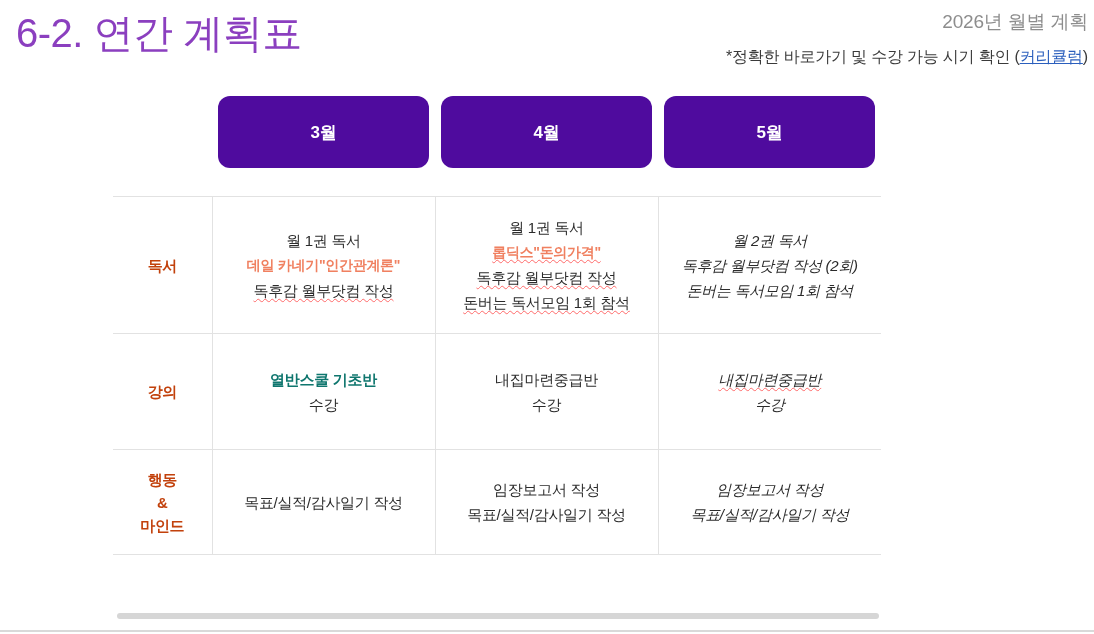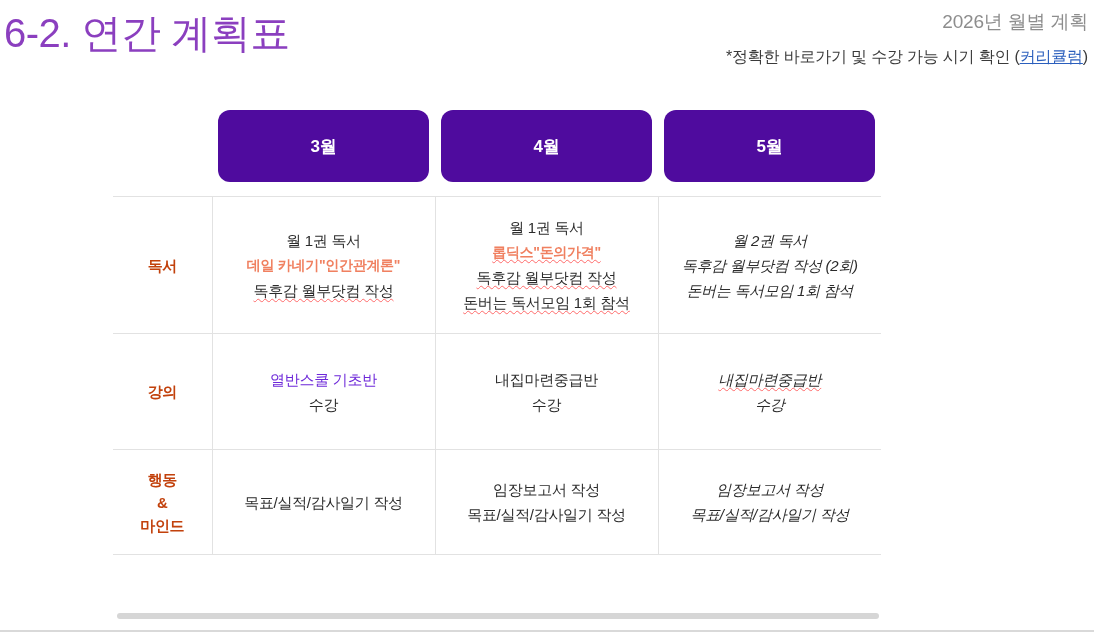--- a/index.html
+++ b/index.html
@@ -8,21 +8,21 @@
     width: 1094px; height: 634px;
     background: #ffffff;
     font-family: "Liberation Sans", "DejaVu Sans", sans-serif;
     overflow: hidden;
   }
   .page { position: relative; width: 1094px; height: 634px; background:#fff; }
 
   
   .header { position: relative; height: 96px; }
   .page-title {
-    position: absolute; left: 4px; top: 6px;
+    position: absolute; left: 16px; top: 6px;
     font-size: 40px; font-weight: 400; letter-spacing: -0.5px;
     color: #8b3fbf; white-space: nowrap;
   }
   .header-right {
     position: absolute; right: 6px; top: 10px;
     text-align: right;
   }
   .subtitle-top {
     font-size: 19px; color: #8d8d8d; letter-spacing:-0.2px;
     white-space: nowrap; line-height: 24px;
@@ -31,21 +31,21 @@
     margin-top: 12px;
     font-size: 16px; color: #3a3a3a; letter-spacing:-0.2px;
     white-space: nowrap; line-height: 22px;
   }
   .subtitle-note .link {
     color: #2b5fbd; text-decoration: underline; cursor: pointer;
   }
 
   
   .pill-row {
-    position: absolute; left: 113px; top: 110px;
+    position: absolute; left: 113px; top: 96px;
     width: 768px; height: 78px;
     display: flex;
   }
   .pill-spacer { width: 99px; flex: none; }
   .pill-cell { width: 223px; flex: none; display: flex; justify-content: center; }
   .pill {
     width: 211px; height: 72px;
     background: #4f0b9e;
     border-radius: 12px;
     color: #ffffff;
@@ -78,21 +78,21 @@
   .row-label {
     font-size: 15px; font-weight: 700; color: #c2410c;
     letter-spacing: -0.4px; line-height: 23px;
   }
   .cell-lines {
     font-size: 15px; color: #2b2b2b; line-height: 25px;
     letter-spacing: -0.3px;
   }
   .ln { display: block; white-space: nowrap; }
   .ln.orange { color: #f08060; font-weight: 700; font-size: 14px; }
-  .ln.red    { color: #6d28d9; font-weight: 400; }
+  .ln.red    { color: #0f766e; font-weight: 700; }
   .ln.squiggle {
     text-decoration: underline;
     text-decoration-style: wavy;
     text-decoration-color: #ff6a6a;
     text-decoration-thickness: 1px;
     text-underline-offset: 2px;
   }
 
   .r-tall   { height: 137px; }
   .r-mid    { height: 116px; }

